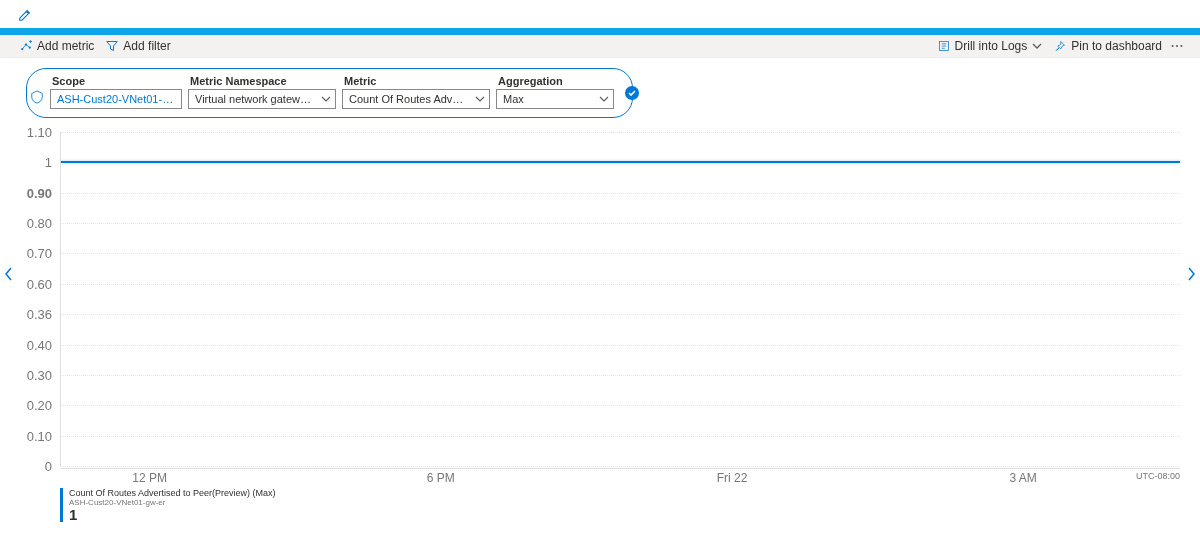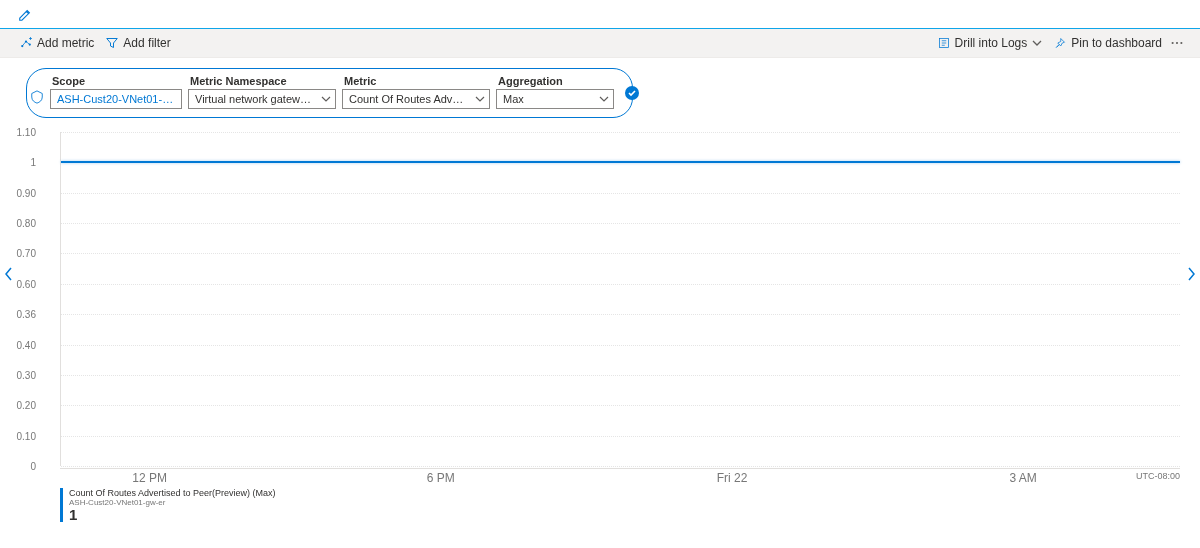--- a/index.html
+++ b/index.html
@@ -28,21 +28,21 @@
   }
   .edit-icon svg { display:block; }
 
   
   .toolbar {
     display: flex;
     align-items: center;
     height: 30px;
     padding: 0 14px 0 14px;
     background: #f3f2f1;
-    border-top: 1px solid #0ea5e9;
+    border-top: 7px solid #0ea5e9;
     border-bottom: 1px solid #edebe9;
   }
   .toolbar .tb-btn {
     display: flex;
     align-items: center;
     gap: 5px;
     padding: 0 6px;
     height: 100%;
     cursor: pointer;
     color: #323130;
@@ -119,23 +119,23 @@
     position: absolute;
     left: 34px; right: 0; top: 0; bottom: 60px;
     border-left: 1px solid #e1dfdd;
   }
   .grid-line {
     position: absolute; left:0; right:0;
     border-top: 1px dotted #e5e5e5;
   }
   .y-tick {
     position: absolute;
-    right: 18px;
+    right: 2px;
     transform: translateY(-50%);
-    font-size: 10px;
+    font-size: 13px;
     color: #777;
     text-align: right;
     width: 26px;
   }
   .series-line {
     position: absolute;
     left: 0; right: 0;
     height: 2px;
     background: #0078d4;
     box-shadow: 0 0 3px rgba(0,120,212,.4);
@@ -309,21 +309,21 @@
   <div class="y-axis" id="y-axis">
       <div class="y-tick" style="top: 100%;">0</div>
       <div class="y-tick" style="top: 90.9091%;">0.10</div>
       <div class="y-tick" style="top: 81.8182%;">0.20</div>
       <div class="y-tick" style="top: 72.7273%;">0.30</div>
       <div class="y-tick" style="top: 63.6364%;">0.40</div>
       <div class="y-tick" style="top: 54.5455%;">0.36</div>
       <div class="y-tick" style="top: 45.4545%;">0.60</div>
       <div class="y-tick" style="top: 36.3636%;">0.70</div>
       <div class="y-tick" style="top: 27.2727%;">0.80</div>
-      <div class="y-tick" style="top: 18.1818%;">0.90</div>
+      <div class="y-tick" style="top: 18.1818%; font-weight: bold;">0.90</div>
       <div class="y-tick" style="top: 9.09091%;">1</div>
       <div class="y-tick" style="top: 0%;">1.10</div>
     </div>
   <div class="plot" id="plot">
       <div class="grid-line" style="top: 100%;"></div>
       <div class="grid-line" style="top: 90.9091%;"></div>
       <div class="grid-line" style="top: 81.8182%;"></div>
       <div class="grid-line" style="top: 72.7273%;"></div>
       <div class="grid-line" style="top: 63.6364%;"></div>
       <div class="grid-line" style="top: 54.5455%;"></div>

